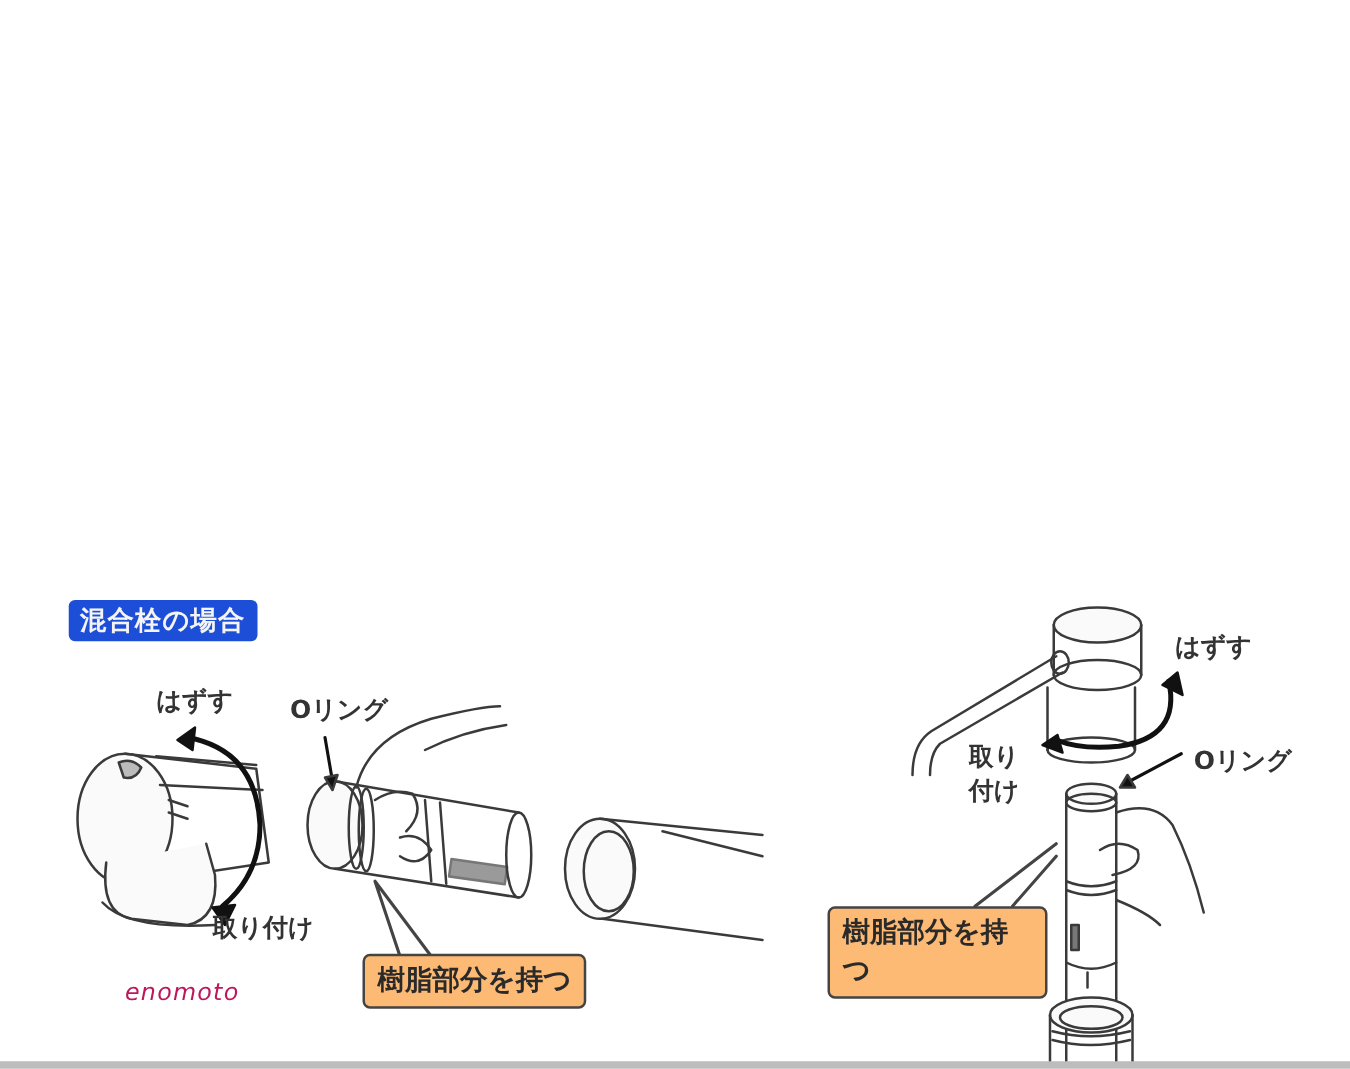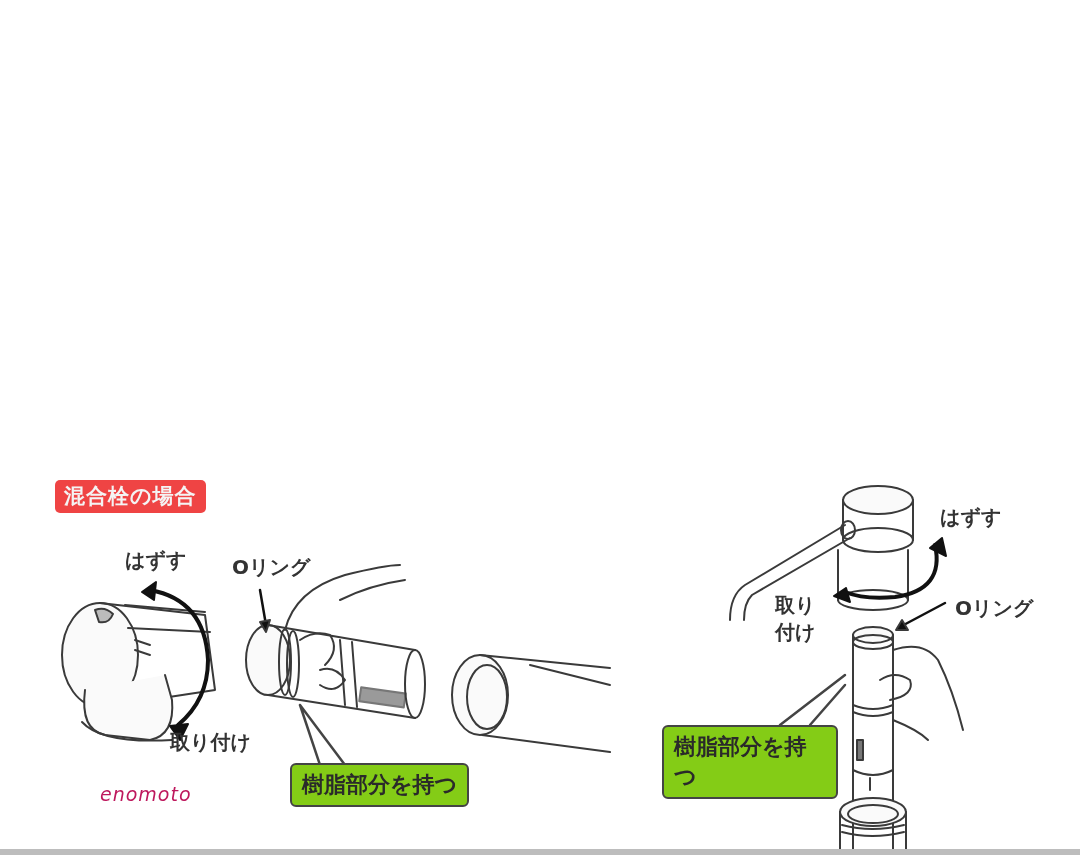--- a/index.html
+++ b/index.html
@@ -5,29 +5,29 @@
   html, body { margin:0; padding:0; }
   body {
     width:1080px; height:855px; position:relative; overflow:hidden;
     background:#ffffff;
     font-family:"DejaVu Sans", sans-serif;
     color:#222;
   }
   .canvas { position:absolute; left:0; top:0; width:1080px; height:855px; }
   .bottom-bar { position:absolute; left:0; top:849px; width:1080px; height:6px; background:#bdbdbd; }
   .tag {
-    position:absolute; background:#ef4444; color:#f4f4f4;
+    position:absolute; background:#1d4ed8; color:#f4f4f4;
     font-weight:bold; font-size:21px; letter-spacing:1px;
     padding:3px 9px 4px 9px; border-radius:5px; line-height:26px;
   }
   .label { position:absolute; font-size:20px; font-weight:bold; color:#333; line-height:24px; white-space:nowrap; }
   .label.v { white-space:normal; width:44px; line-height:27px; }
   .callout {
     position:absolute; border:2.5px solid #444; border-radius:6px;
-    background:#84cc16; font-weight:bold; font-size:22px; color:#2a2a2a;
+    background:#fdba74; font-weight:bold; font-size:22px; color:#2a2a2a;
     padding:5px 10px; line-height:30px;
   }
   .watermark { position:absolute; font-size:19px; font-style:italic; color:#be185d; letter-spacing:1px; }
   svg { position:absolute; left:0; top:0; }
 </style>
 </head>
 <body>
 
 <div class="canvas">
 

